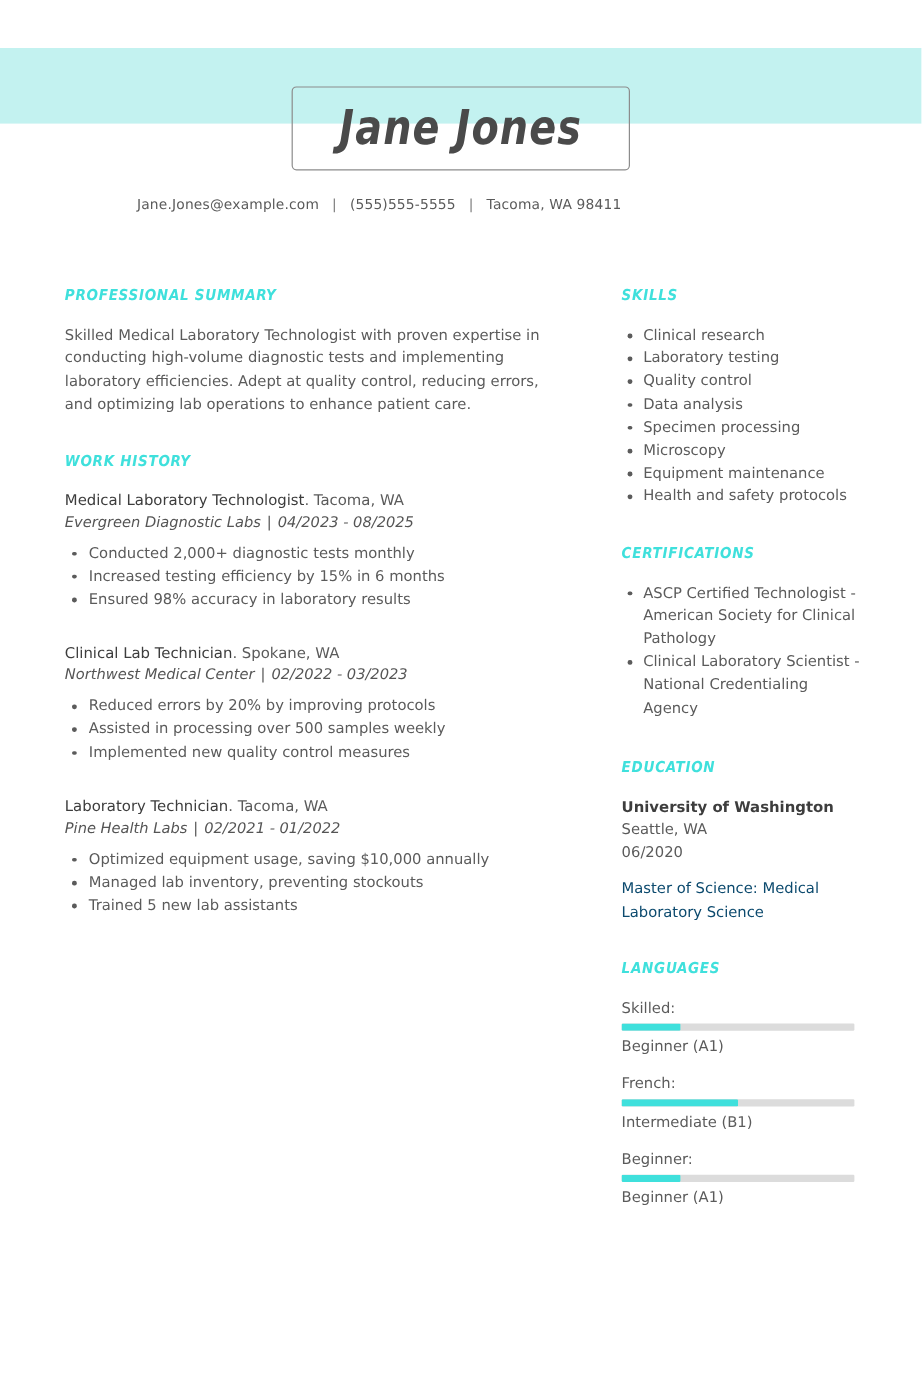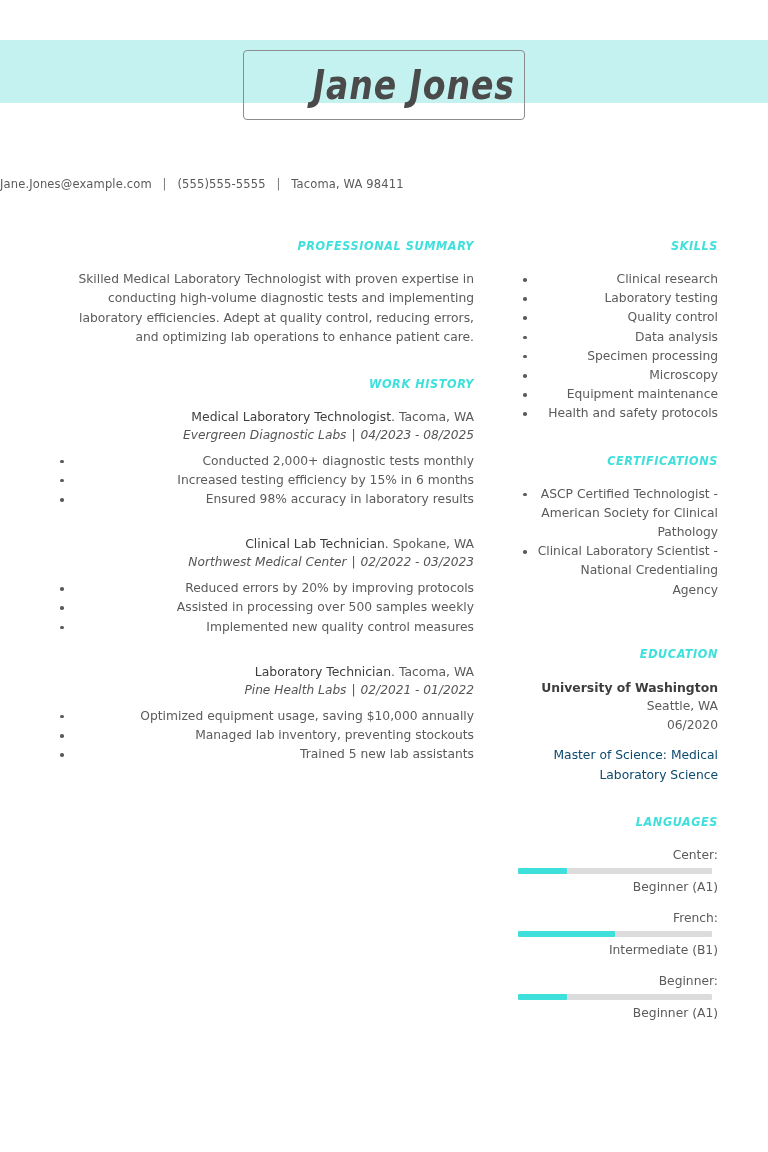--- a/index.html
+++ b/index.html
@@ -20,48 +20,48 @@
   .header-band {
     position: absolute;
     top: 40px;
     left: 0;
     width: 768px;
     height: 63px;
     background: #c3f2f0;
   }
   .name-box {
     position: absolute;
-    top: 50px;
+    top: 72px;
     left: 243px;
     width: 282px;
     height: 70px;
     border: 1.5px solid #8c8c8c;
     border-radius: 4px;
     box-sizing: border-box;
     display: flex;
     align-items: center;
-    justify-content: flex-end;
+    justify-content: center;
     background: transparent;
   }
   .name-text {
     font-family: "DejaVu Sans Condensed", "Liberation Sans Narrow", "Liberation Sans", sans-serif;
     font-style: italic;
     font-weight: bold;
     font-size: 40px;
     letter-spacing: 1px;
     color: #4a4a4a;
     white-space: nowrap;
     transform: scaleX(0.92);
   }
   .contact-line {
     position: absolute;
-    top: 177px;
+    top: 163px;
     left: 0;
     width: 632px;
-    text-align: left;
+    text-align: center;
     font-size: 11.5px;
     color: #5a5a5a;
     letter-spacing: 0.15px;
   }
   .contact-sep {
     display: inline-block;
     padding: 0 7px;
     color: #7a7a7a;
   }
 
@@ -76,21 +76,21 @@
     position: absolute;
     left: 54px;
     width: 420px;
   }
   .col-right {
     position: absolute;
     left: 518px;
     width: 200px;
   }
 
-  .section { margin-bottom: 0; text-align: right; }
+  .section { margin-bottom: 0; }
 
   .section-heading {
     font-family: "DejaVu Sans Condensed", "Liberation Sans Narrow", "Liberation Sans", sans-serif;
     font-style: italic;
     font-weight: bold;
     font-size: 12.5px;
     letter-spacing: 0.6px;
     color: #3fe0dc;
     text-transform: uppercase;
     margin: 0 0 17px 0;
@@ -306,37 +306,37 @@
     </div>
 
     <div class="section" style="margin-top:29px;">
       <div class="section-heading">CERTIFICATIONS</div>
       <ul class="side-bullets">
         <li>ASCP Certified Technologist - American Society for Clinical Pathology</li>
         <li>Clinical Laboratory Scientist - National Credentialing Agency</li>
       </ul>
     </div>
 
-    <div class="section" style="margin-top:46px;">
+    <div class="section" style="margin-top:31px;">
       <div class="section-heading">EDUCATION</div>
 
       <div class="edu-entry">
         <div class="edu-school">University of Washington</div>
         <div class="edu-line">Seattle, WA</div>
         <div class="edu-line">06/2020</div>
         <div class="edu-degree">Master of Science: Medical Laboratory Science</div>
       </div>
 
     </div>
 
     <div class="section" style="margin-top:29px;">
       <div class="section-heading">LANGUAGES</div>
 
       <div class="lang-entry">
-        <div class="lang-name">Center:</div>
+        <div class="lang-name">Skilled:</div>
         <div class="lang-bar-track">
           <div class="lang-bar-fill" style="width: 25%;"></div>
         </div>
         <div class="lang-level">Beginner (A1)</div>
       </div>
 
       <div class="lang-entry">
         <div class="lang-name">French:</div>
         <div class="lang-bar-track">
           <div class="lang-bar-fill" style="width: 50%;"></div>

